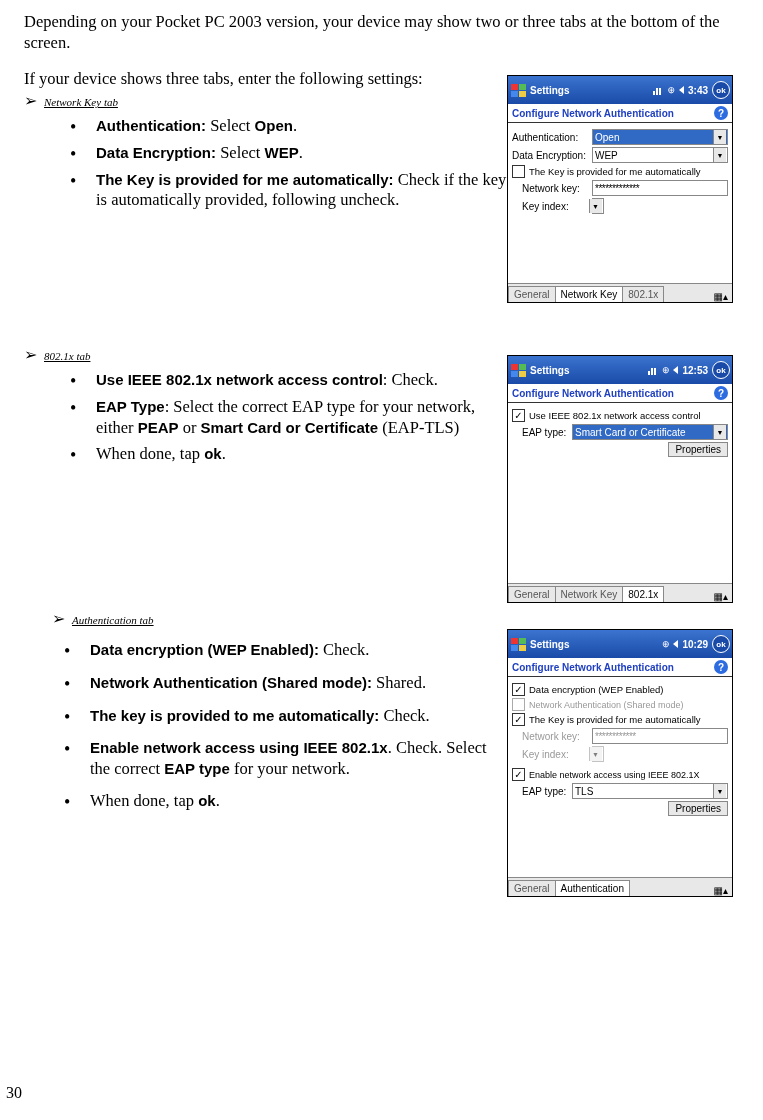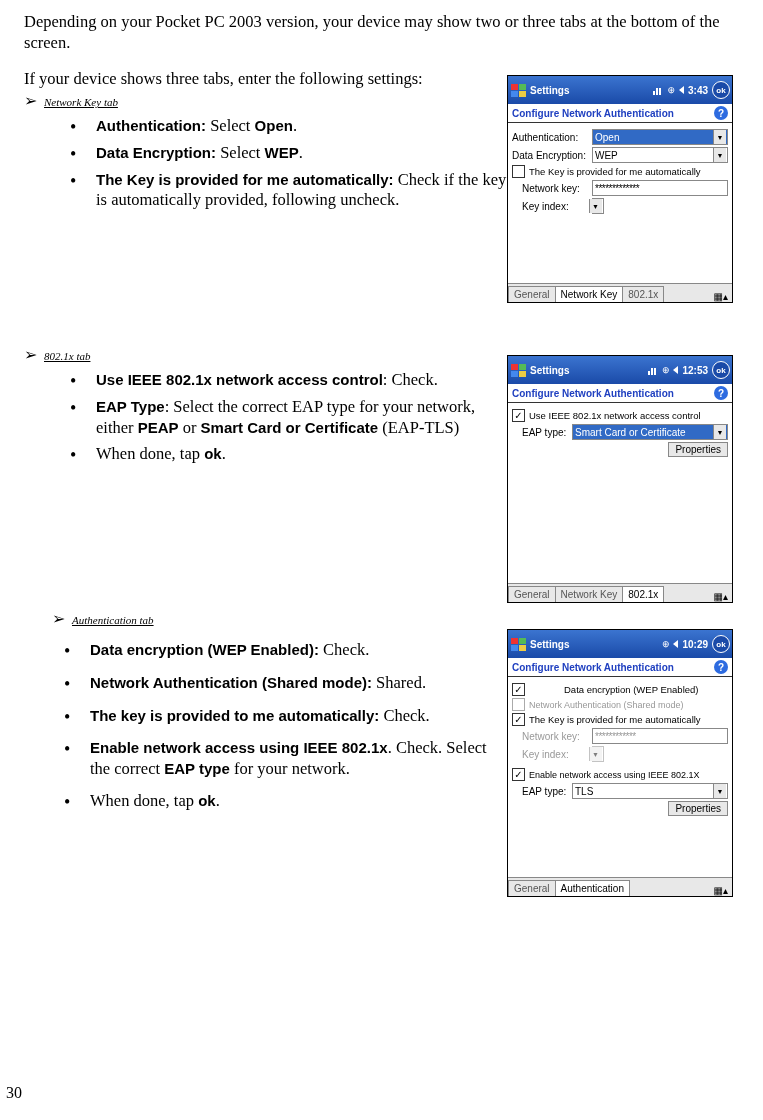--- a/index.html
+++ b/index.html
@@ -429,21 +429,21 @@
           </span>
         </div>
         <div class="subbar">
           <span>Configure Network Authentication</span>
           <span style="flex:1"></span>
           <span class="help">?</span>
         </div>
         <div class="body" style="min-height:200px;">
           <div class="row">
             <span class="cb">✓</span>
-            <span style="font-size:9.5px;margin-left:35px;">Data encryption (WEP Enabled)</span>
+            <span style="font-size:9.5px;">Data encryption (WEP Enabled)</span>
           </div>
           <div class="row">
             <span class="cb dis"></span>
             <span class="grey" style="font-size:9px;">Network Authentication (Shared mode)</span>
           </div>
           <div class="row">
             <span class="cb">✓</span>
             <span style="font-size:9.5px;">The Key is provided for me automatically</span>
           </div>
           <div class="row" style="margin-left:10px;">

